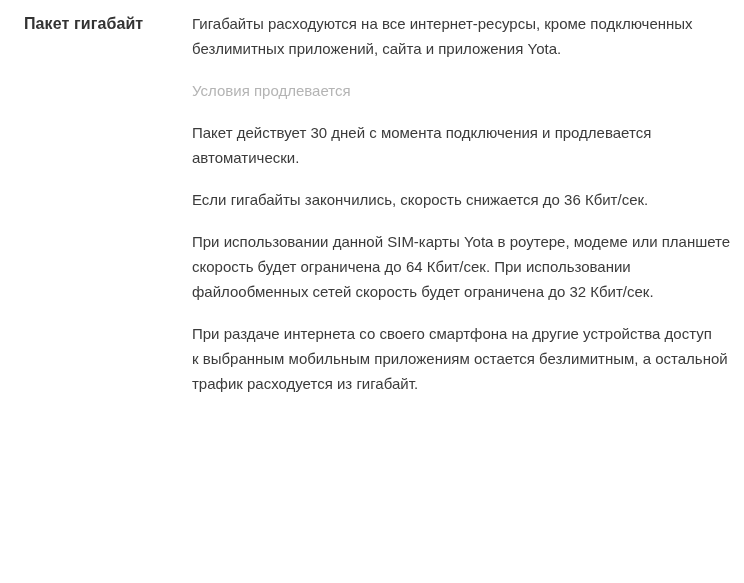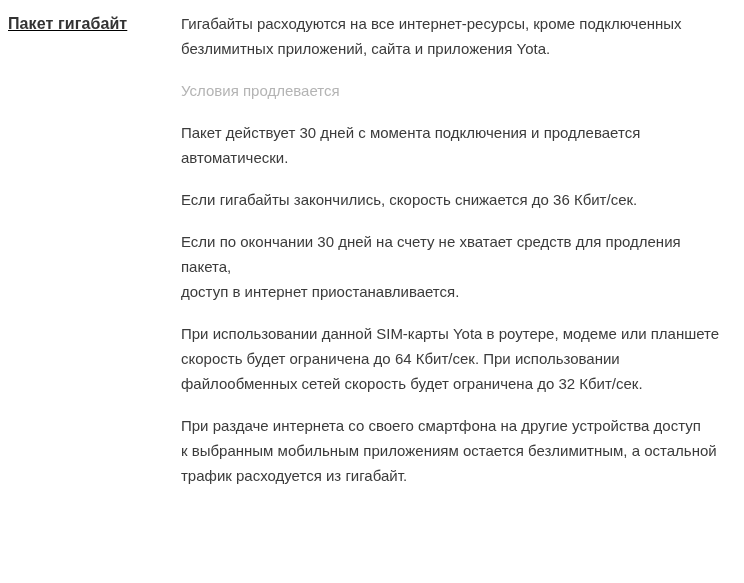--- a/index.html
+++ b/index.html
@@ -16,63 +16,60 @@
   }
   .section-row {
     display: flex;
     align-items: flex-start;
     padding-top: 11px;
     box-sizing: border-box;
   }
   .col-label {
     flex: 0 0 181px;
     width: 181px;
-    padding-left: 8px;
+    padding-left: 24px;
     box-sizing: border-box;
-    text-decoration: underline;
   }
   .section-label {
     font-size: 16px;
     font-weight: bold;
     color: #333333;
     line-height: 25px;
     letter-spacing: 0.1px;
   }
   .col-content {
     flex: 1 1 auto;
     min-width: 0;
     padding-right: 12px;
     color: #3b3b3b;
     font-size: 15px;
     line-height: 25px;
   }
   .col-content p {
-    margin: 0 0 17px 0;
+    margin: 0 0 17px 11px;
     white-space: pre-line;
   }
   .subheading {
     color: #b4b4b4;
   }
 </style>
 </head>
 <body>
 
 <div class="section-row">
   <div class="col-label">
     <div class="section-label">Пакет гигабайт</div>
   </div>
   <div class="col-content">
     <p>Гигабайты расходуются на все интернет-ресурсы, кроме подключенных
 безлимитных приложений, сайта и приложения Yota.</p>
     <p class="subheading">Условия продлевается</p>
     <p>Пакет действует 30 дней с момента подключения и продлевается
 автоматически.</p>
     <p>Если гигабайты закончились, скорость снижается до 36 Кбит/сек.</p>
-    <p>Если по окончании 30 дней на счету не хватает средств для продления пакета,
-доступ в интернет приостанавливается.</p>
     <p>При использовании данной SIM-карты Yota в роутере, модеме или планшете
 скорость будет ограничена до 64 Кбит/сек. При использовании
 файлообменных сетей скорость будет ограничена до 32 Кбит/сек.</p>
     <p>При раздаче интернета со своего смартфона на другие устройства доступ
 к выбранным мобильным приложениям остается безлимитным, а остальной
 трафик расходуется из гигабайт.</p>
   </div>
 </div>
 
 </body></html>

